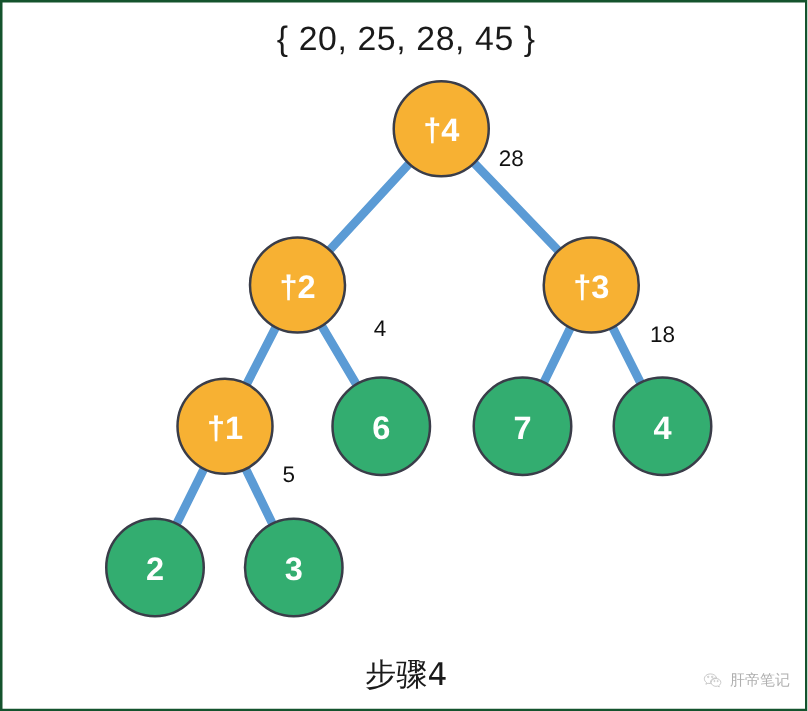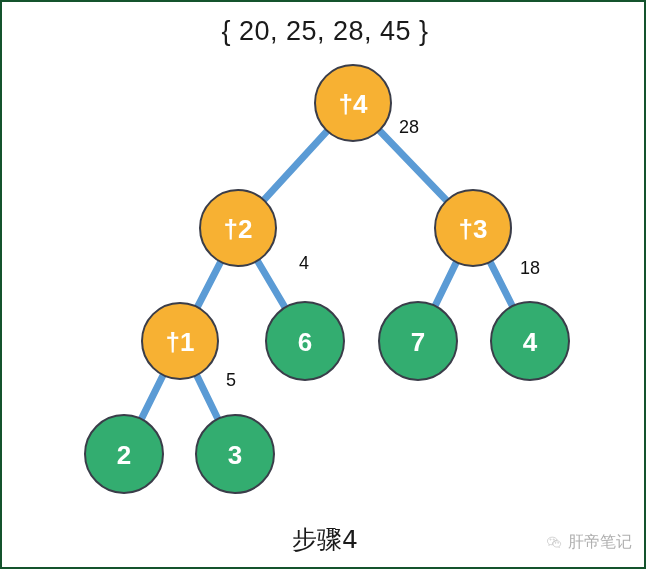--- a/index.html
+++ b/index.html
@@ -70,21 +70,21 @@
   .watermark {
     position: absolute;
     right: 12px;
     bottom: 14px;
     display: flex;
     align-items: center;
     gap: 6px;
     opacity: 0.55;
   }
   .watermark-text {
-    font-size: 16px;
+    font-size: 12px;
     color: #6e6e6e;
     font-family: "DejaVu Sans", "Liberation Sans", sans-serif;
     white-space: nowrap;
   }
   .wechat-icon {
     width: 16px;
     height: 16px;
     display: block;
   }
 </style>

